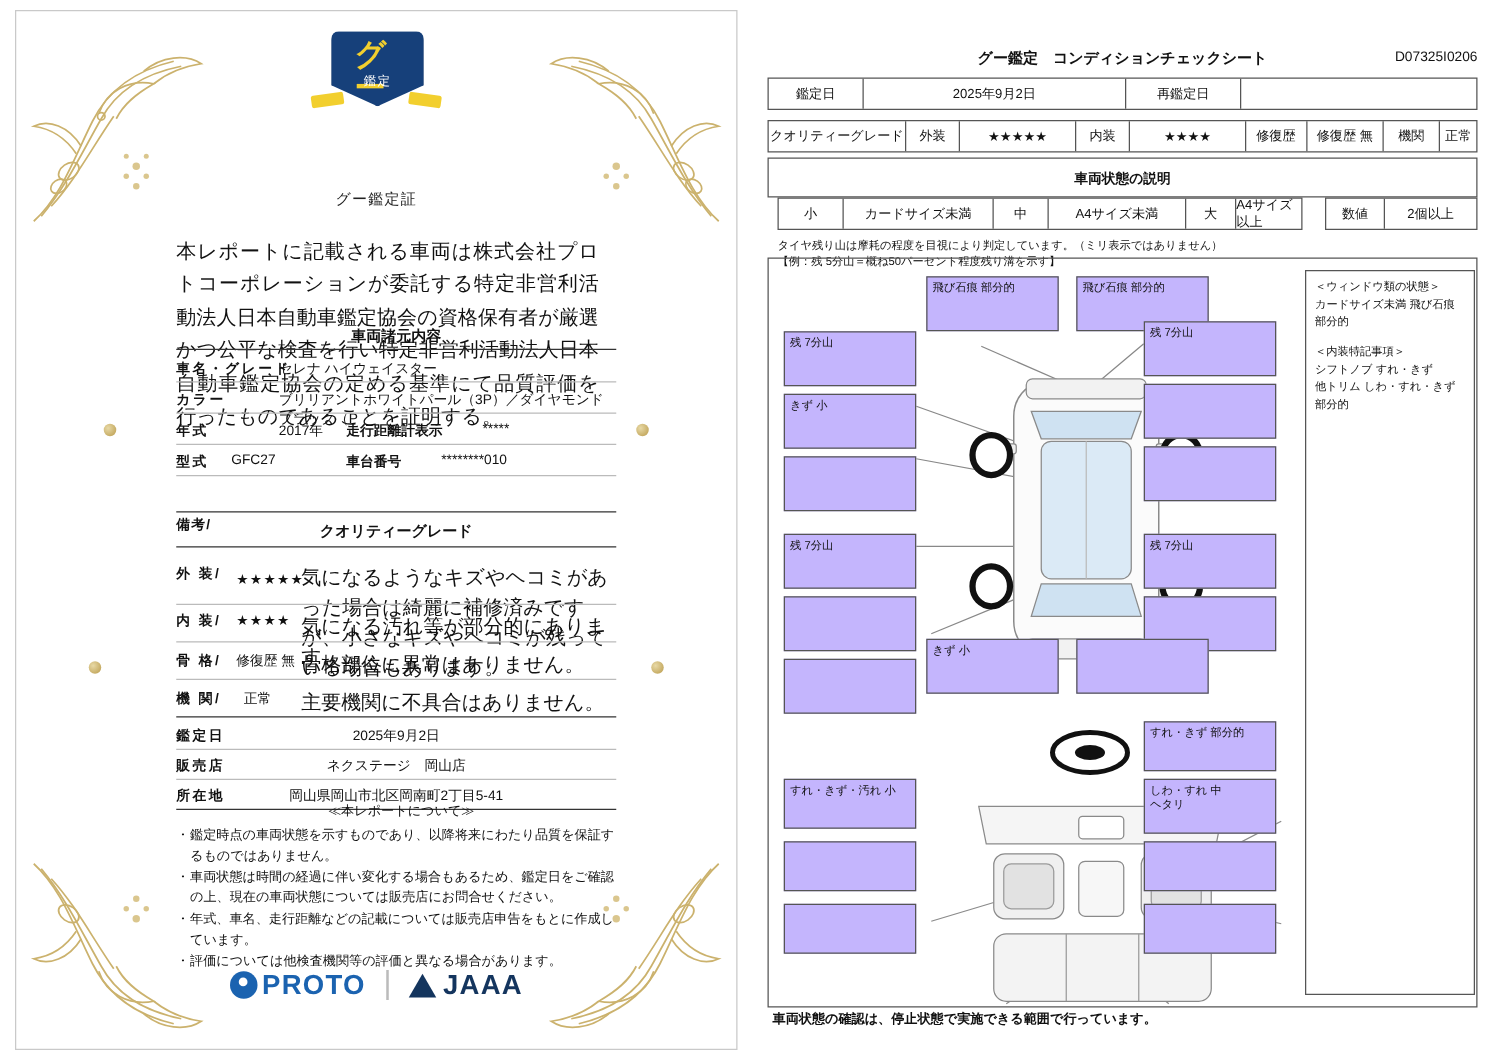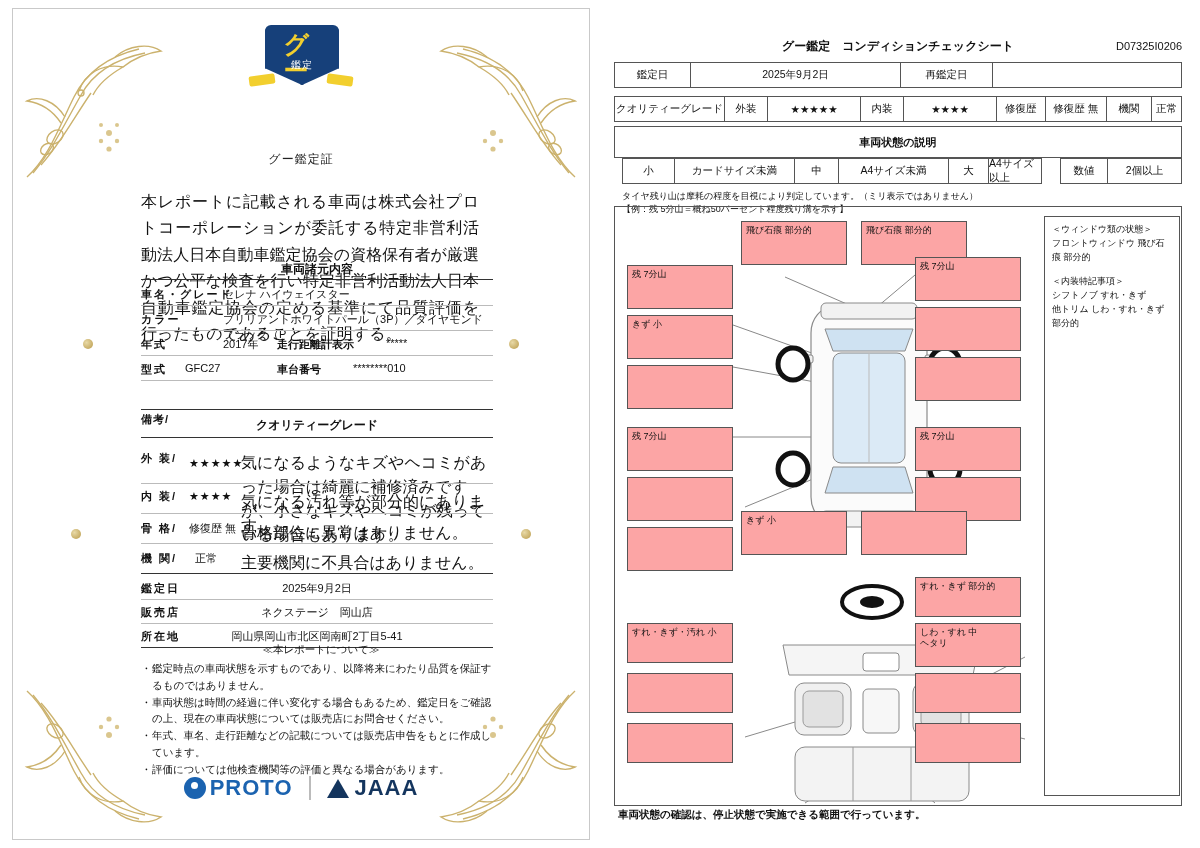--- a/index.html
+++ b/index.html
@@ -131,21 +131,21 @@
   .legend .lc{display:flex;align-items:center;justify-content:center;border-right:1px solid #555;
     font-size:10.5px;box-sizing:border-box;}
   .legend .lc:last-child{border-right:none;}
   .legend2{position:absolute;left:452px;top:150px;width:122px;height:26px;border:1px solid #555;
     display:flex;box-sizing:border-box;}
 
   .tirenote{position:absolute;left:14px;top:182px;width:470px;font-size:9px;line-height:1.45;color:#111;}
 
   .diagram{position:absolute;left:6px;top:198px;width:568px;height:600px;border:1px solid #555;box-sizing:border-box;}
 
-  .cbox{position:absolute;border:1px solid #555;background:#fca5a5;box-sizing:border-box;
+  .cbox{position:absolute;border:1px solid #555;background:#c4b5fd;box-sizing:border-box;
     font-size:9px;padding:3px 4px;color:#111;line-height:1.25;}
 
   .sidebox{position:absolute;right:8px;top:208px;width:136px;height:580px;border:1px solid #555;
     box-sizing:border-box;padding:6px 7px;font-size:9px;line-height:1.55;background:#fff;}
 
   .footnote{position:absolute;left:10px;bottom:18px;font-size:10.5px;font-weight:bold;}
 </style>
 </head>
 <body>
 
@@ -500,21 +500,21 @@
       <div class="cbox" style="left:300px;top:416px;width:106px;height:44px;white-space:pre-line;">しわ・すれ 中
 ヘタリ</div>
       <div class="cbox" style="left:12px;top:466px;width:106px;height:40px;"></div>
       <div class="cbox" style="left:300px;top:466px;width:106px;height:40px;"></div>
       <div class="cbox" style="left:12px;top:516px;width:106px;height:40px;"></div>
       <div class="cbox" style="left:300px;top:516px;width:106px;height:40px;"></div>
     </div>
 
     <div class="sidebox">
       <div>＜ウィンドウ類の状態＞</div>
-      <div>フロントウィンドウ 飛び石痕 部分的</div>
+      <div>カードサイズ未満 飛び石痕 部分的</div>
       <div style="height:10px;"></div>
       <div>＜内装特記事項＞</div>
       <div>シフトノブ すれ・きず</div>
       <div>他トリム しわ・すれ・きず 部分的</div>
     </div>
 
     <div class="footnote">車両状態の確認は、停止状態で実施できる範囲で行っています。</div>
   </div>
 
 </div>

